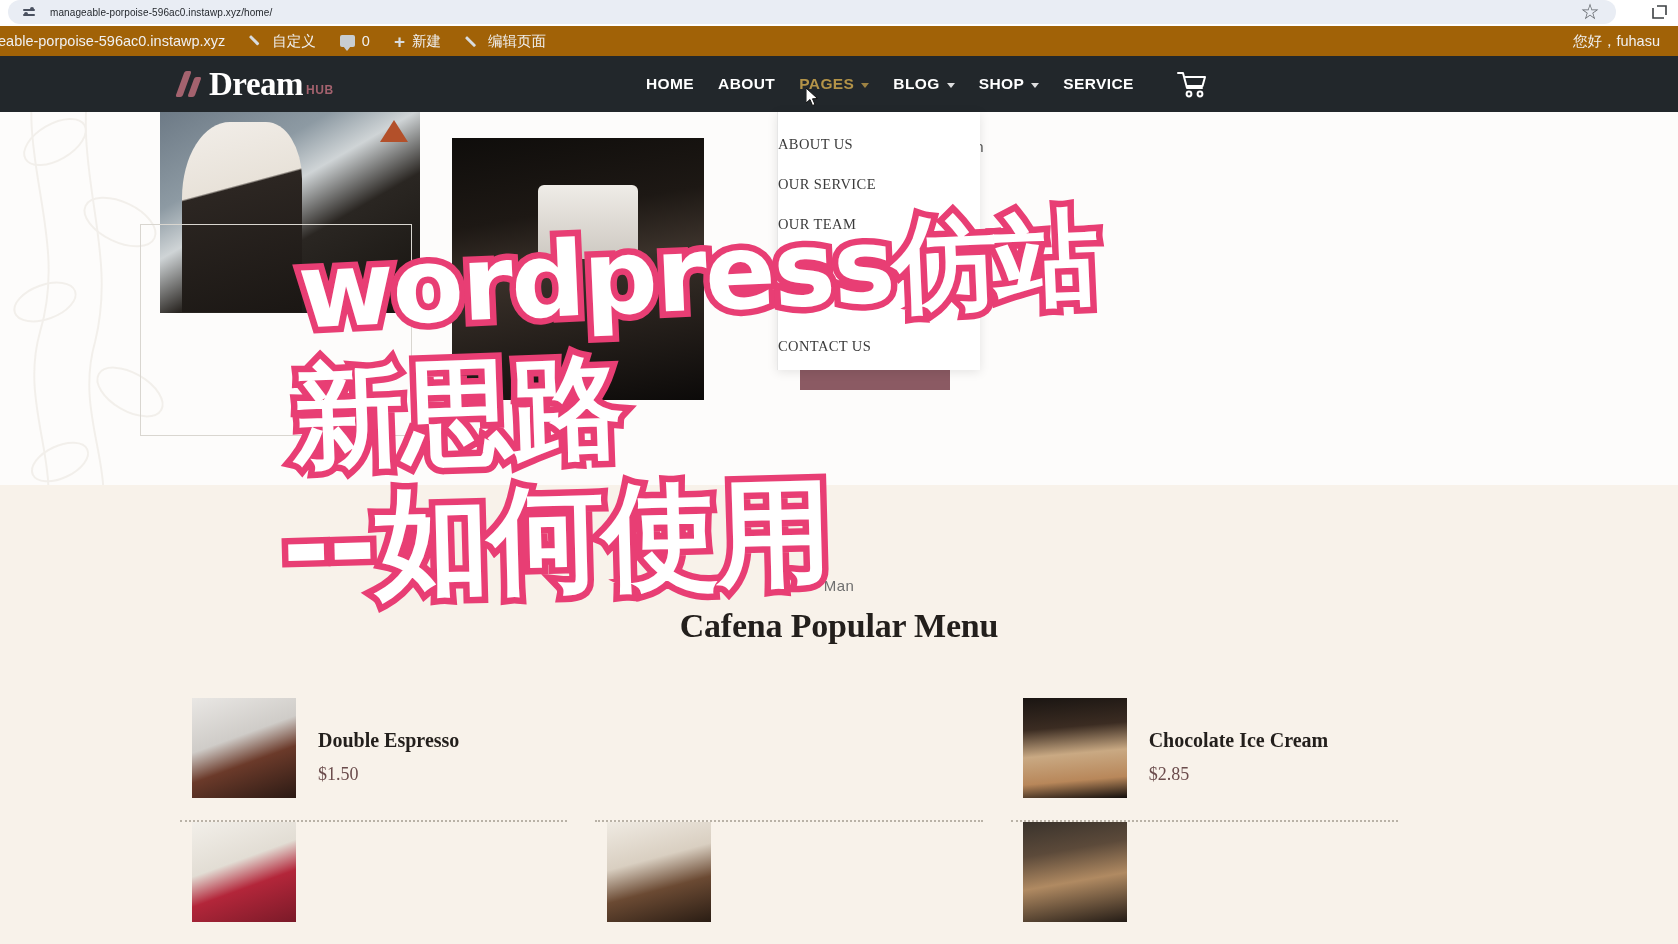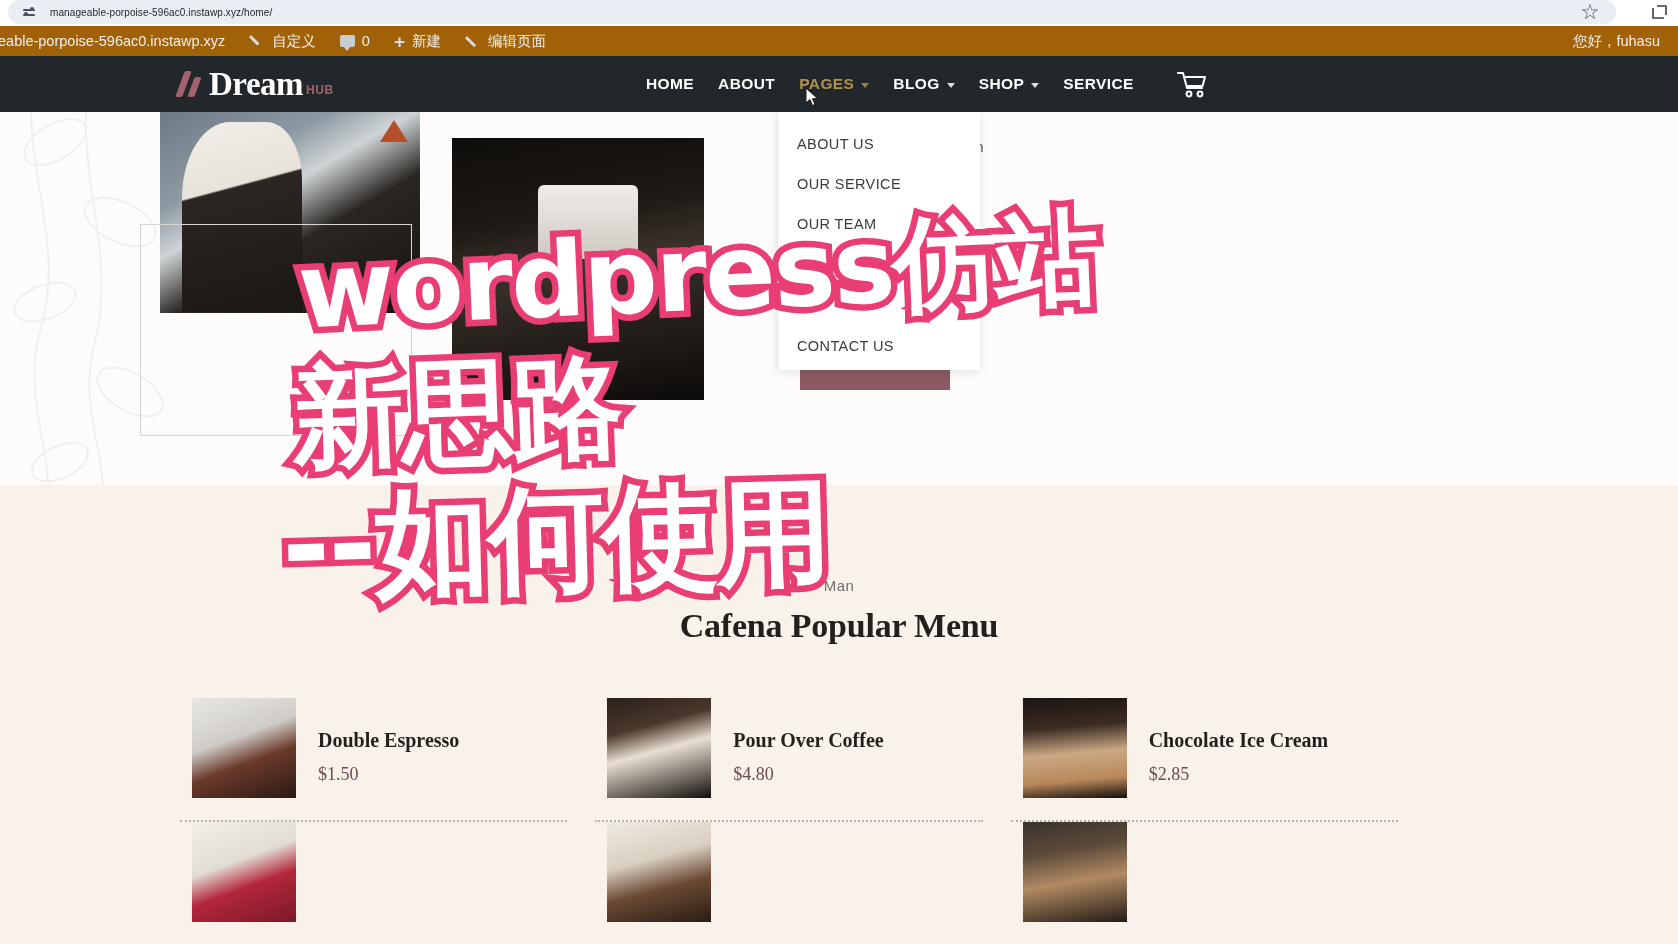--- a/index.html
+++ b/index.html
@@ -153,23 +153,23 @@
     position: absolute; left: 777px; top: 112px;
     width: 203px; height: 258px;
     background: #ffffff;
     border-left: 1px solid #e6e6e6;
     box-shadow: 0 2px 10px rgba(0,0,0,.10);
     z-index: 45;
     padding-top: 12px;
   }
   .dd-item {
     height: 40px; display: flex; align-items: center;
-    padding-left: 19px;
     font-size: 14.5px; color: #3b3b3b; letter-spacing: .4px;
     cursor: pointer;
+    font-family: Liberation Serif, serif;
   }
 
   
   .cursor {
     position: absolute; left: 806px; top: 88px; z-index: 60;
     width: 14px; height: 20px;
   }
 
   
   .hero {
@@ -389,27 +389,20 @@
         <div class="menu-thumb t-espresso"></div>
         <div>
           <div class="menu-name">Double Espresso</div>
           <div class="menu-price">$1.50</div>
         </div>
       </div>
       <div class="menu-sep"></div>
     </div>
 
     <div class="menu-cell">
-      <div class="menu-card">
-        <div class="menu-thumb t-pour"></div>
-        <div>
-          <div class="menu-name">Pour Over Coffee</div>
-          <div class="menu-price">$4.80</div>
-        </div>
-      </div>
       <div class="menu-sep"></div>
     </div>
 
     <div class="menu-cell">
       <div class="menu-card">
         <div class="menu-thumb t-choc"></div>
         <div>
           <div class="menu-name">Chocolate Ice Cream</div>
           <div class="menu-price">$2.85</div>
         </div>

